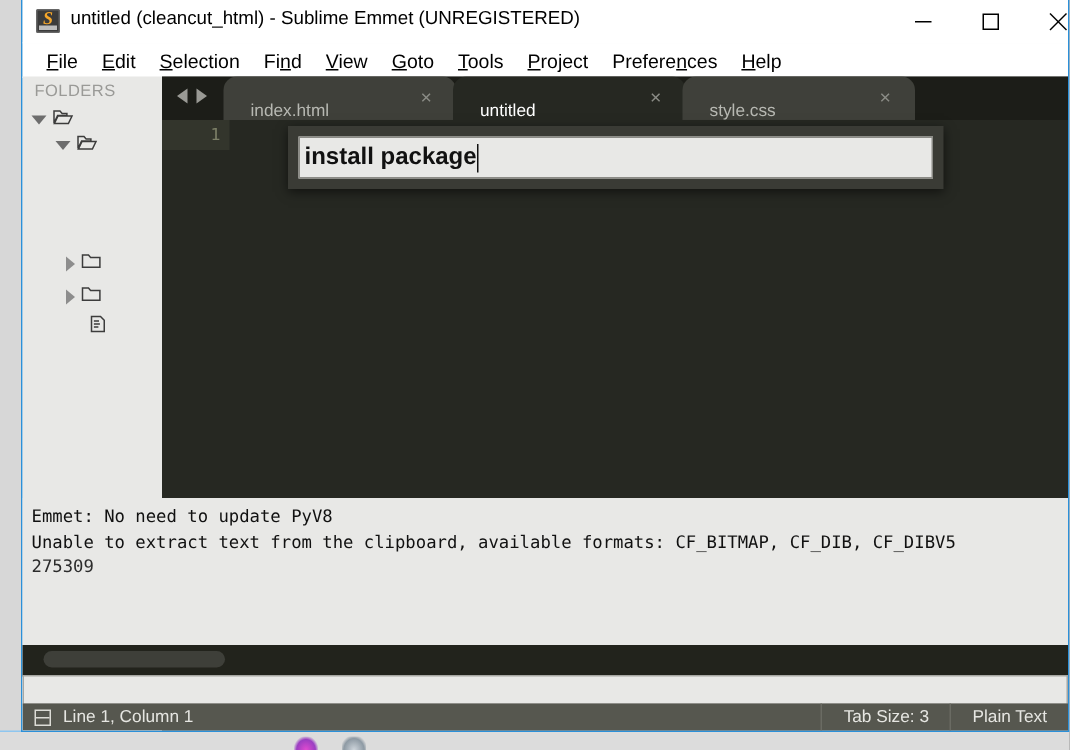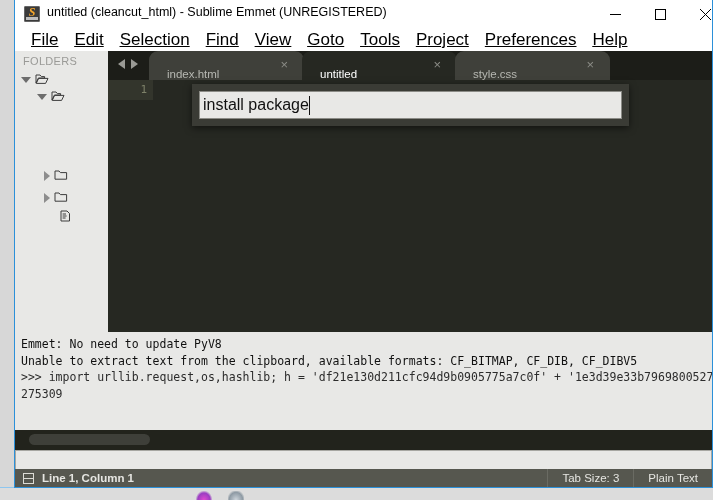--- a/index.html
+++ b/index.html
@@ -79,24 +79,23 @@
   }
   .win-btn svg { display: block; }
 
   .menubar {
     height: 22px; background: #ffffff;
     display: flex; align-items: center;
     padding-left: 8px;
     border-bottom: 1px solid #fff;
   }
   .menu-item {
-    font-size: 17px; color: #000;
+    font-size: 13px; color: #000;
     padding: 0 8px;
     white-space: nowrap;
-    text-decoration: underline;
   }
   .menu-item u { text-decoration: underline; }
 
   
   .workspace {
     position: absolute; left: 0; top: 51px; right: 0; bottom: 0;
     display: flex;
   }
 
   .sidebar {
@@ -186,20 +185,21 @@
     height: 28px; background: #e8e8e6;
     border: 1px solid #8b8b86;
     box-sizing: border-box;
     display: flex; align-items: center;
     padding-left: 3px;
     position: relative;
   }
   .overlay-value {
     font-size: 16px; color: #111; white-space: nowrap;
     font-family: "Liberation Sans", sans-serif;
+    font-weight: bold;
   }
   .caret {
     width: 1px; height: 19px; background: #111; margin-left: 0px;
   }
 
   
   .console {
     position: absolute; left: 0; right: 0; bottom: 57px; height: 98px;
     background: #e8e8e6;
     font-family: "DejaVu Sans Mono", monospace;
@@ -236,21 +236,21 @@
     display: flex; align-items: center;
     color: #e6e6e2; font-size: 11.5px;
   }
   .status-ico {
     width: 11px; height: 11px; margin-left: 8px; margin-right: 8px;
     border: 1px solid #dcdcd6; box-sizing: border-box; position: relative;
   }
   .status-ico:after {
     content: ""; position: absolute; left: 0; right: 0; top: 4px; height: 1px; background: #dcdcd6;
   }
-  .status-left { white-space: nowrap; font-weight: bold; }
+  .status-left { white-space: nowrap; }
   .status-right { margin-left: auto; display: flex; height: 18px; }
   .status-cell {
     display: flex; align-items: center; padding: 0 14px;
     border-left: 1px solid #6a6b63;
     white-space: nowrap;
   }
 </style>
 </head>
 <body>
 
@@ -406,21 +406,20 @@
             <span class="overlay-value">install package</span>
             <span class="caret"></span>
           </div>
         </div>
       </div>
     </div>
 
     <div class="console">
       <div class="console-line">Emmet: No need to update PyV8</div>
       <div class="console-line">Unable to extract text from the clipboard, available formats: CF_BITMAP, CF_DIB, CF_DIBV5</div>
-      <div class="console-line prompt">&gt;&gt;&gt; import urllib.request,os,hashlib; h = 'df21e130d211cfc94d9b0905775a7c0f' + '1e3d39e33b7969800527</div>
       <div class="console-line prompt">275309</div>
     </div>
 
     <div class="scroll-strip">
       <div class="hscroll-track">
         <div class="hscroll-thumb"></div>
       </div>
     </div>
 
     <div class="console-input" title=""></div>

